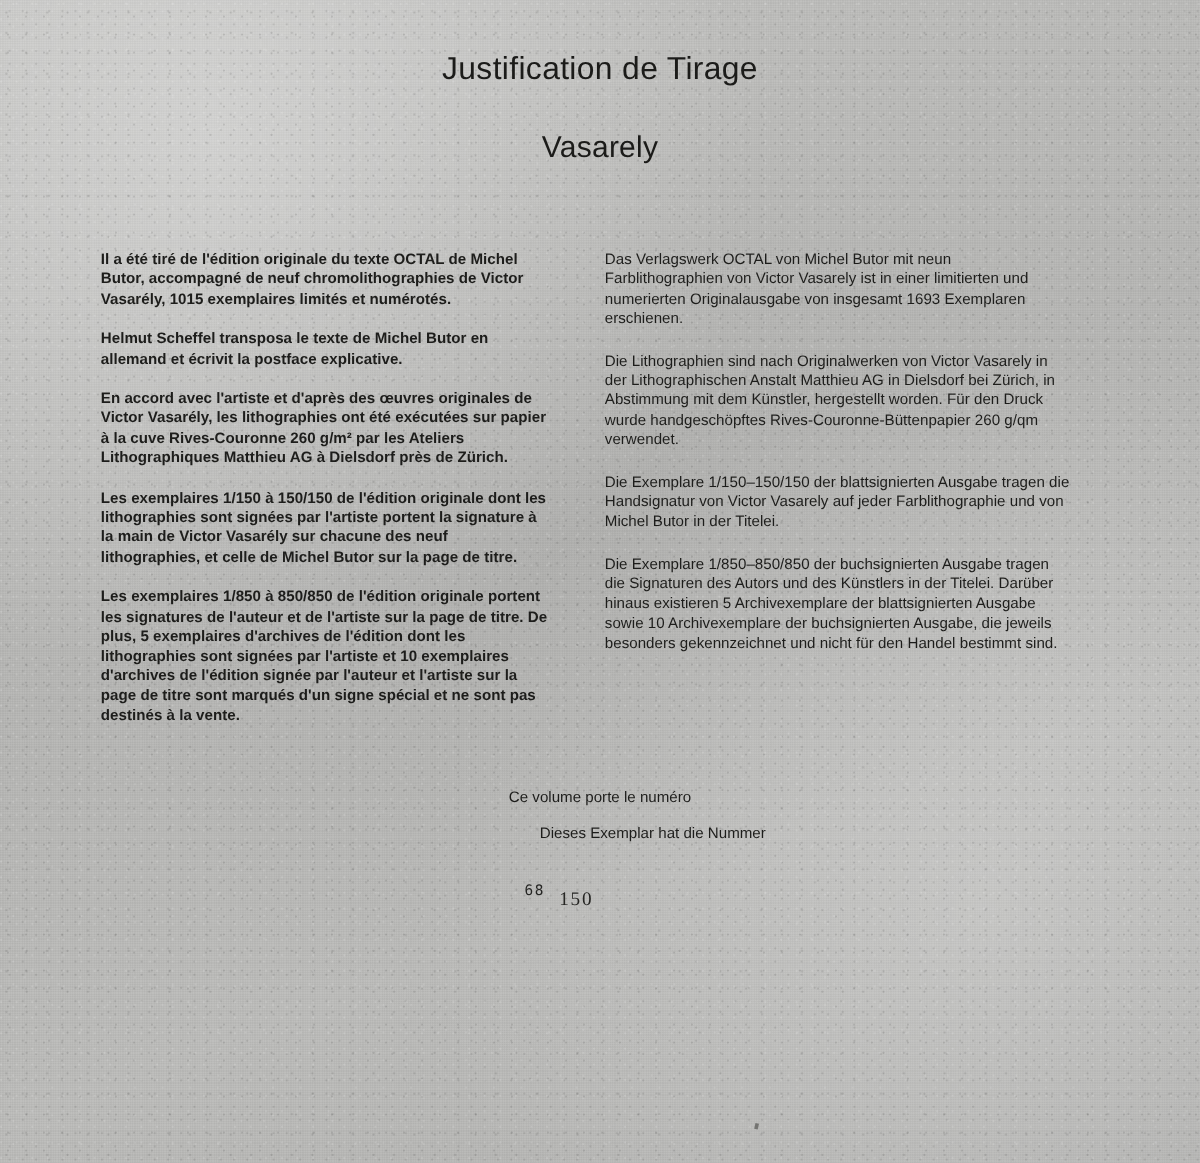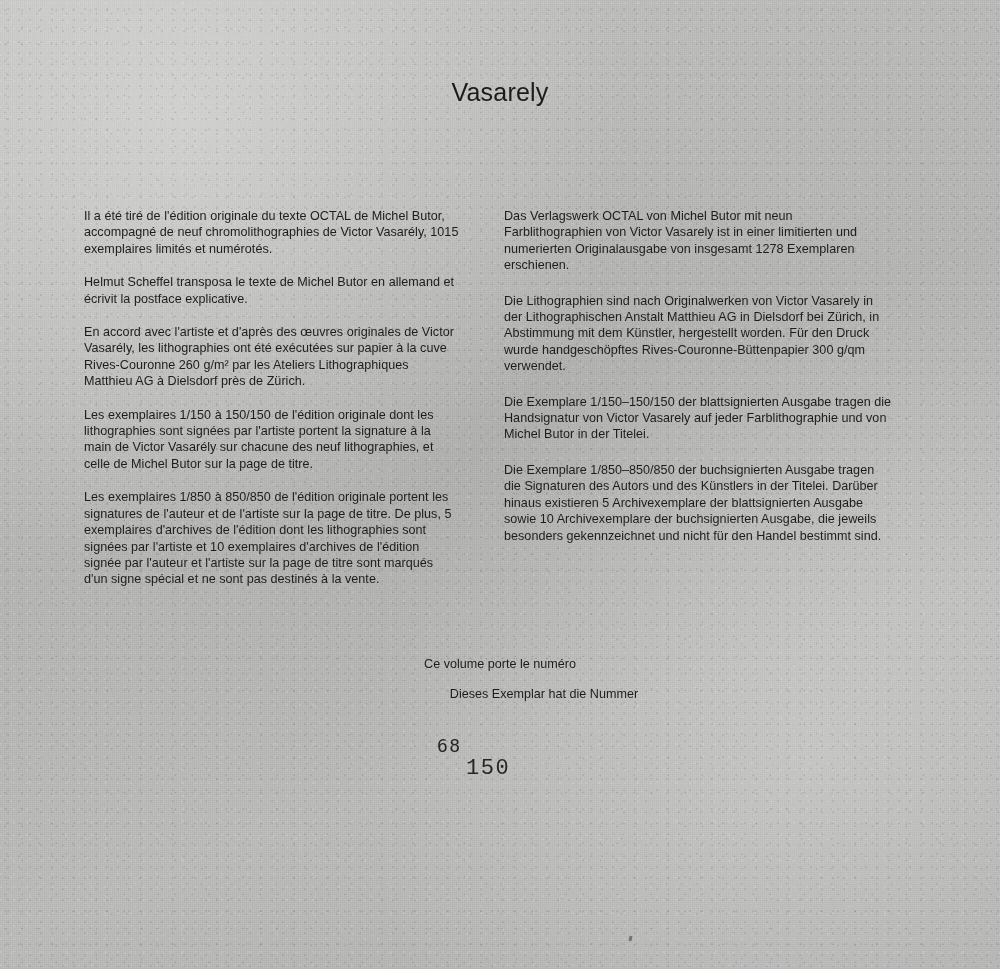--- a/index.html
+++ b/index.html
@@ -67,21 +67,21 @@
     position: absolute;
     top: 208px;
     left: 0;
     width: 1000px;
     height: 400px;
   }
   .col {
     position: absolute;
     top: 0;
   }
-  .col-fr { left: 84px; width: 375px; }
+  .col-fr { left: 84px; width: 375px; font-weight: bold; }
   .col-de { left: 504px; width: 390px; }
 
   .para {
     font-size: 12.6px;
     line-height: 16.4px;
     margin: 0 0 17px 0;
     color: #1d1d1b;
     letter-spacing: 0.02px;
   }
   .col-de .para {
@@ -111,30 +111,30 @@
     top: 735px;
     left: 0;
     width: 1000px;
     height: 60px;
   }
   .num-copy {
     position: absolute;
     left: 437px;
     top: 0;
     font-family: "DejaVu Sans Mono", monospace;
-    font-size: 18px;
+    font-size: 12px;
     letter-spacing: 1.5px;
     color: #262624;
   }
   .num-total {
     position: absolute;
     left: 466px;
-    top: 21px;
-    font-family: Liberation Mono, monospace;
-    font-size: 22px;
+    top: 6px;
+    font-family: Liberation Serif, serif;
+    font-size: 16px;
     letter-spacing: 1.5px;
     color: #262624;
   }
   .speck {
     position: absolute;
     left: 629px;
     top: 936px;
     width: 3px;
     height: 5px;
     background: #5c5c5a;
@@ -143,36 +143,37 @@
   }
 </style>
 </head>
 <body>
 
 <div class="page">
 
   <div class="grain"></div>
 
   <div class="title-block">
+    <div class="title-fr">Justification de Tirage</div>
     <div class="title-de">Vasarely</div>
   </div>
 
   <div class="columns">
 
     <div class="col col-fr">
       <p class="para">Il a été tiré de l'édition originale du texte OCTAL de Michel Butor, accompagné de neuf chromolithographies de Victor Vasarély, 1015 exemplaires limités et numérotés.</p>
       <p class="para">Helmut Scheffel transposa le texte de Michel Butor en allemand et écrivit la postface explicative.</p>
       <p class="para">En accord avec l'artiste et d'après des œuvres originales de Victor Vasarély, les lithographies ont été exécutées sur papier à la cuve Rives-Couronne 260 g/m² par les Ateliers Lithographiques Matthieu AG à Dielsdorf près de Zürich.</p>
       <p class="para">Les exemplaires 1/150 à 150/150 de l'édition originale dont les lithographies sont signées par l'artiste portent la signature à la main de Victor Vasarély sur chacune des neuf lithographies, et celle de Michel Butor sur la page de titre.</p>
       <p class="para">Les exemplaires 1/850 à 850/850 de l'édition originale portent les signatures de l'auteur et de l'artiste sur la page de titre. De plus, 5 exemplaires d'archives de l'édition dont les lithographies sont signées par l'artiste et 10 exemplaires d'archives de l'édition signée par l'auteur et l'artiste sur la page de titre sont marqués d'un signe spécial et ne sont pas destinés à la vente.</p>
     </div>
 
     <div class="col col-de">
-      <p class="para">Das Verlagswerk OCTAL von Michel Butor mit neun Farblithographien von Victor Vasarely ist in einer limitierten und numerierten Originalausgabe von insgesamt 1278 Exemplaren erschienen.</p>
-      <p class="para">Die Lithographien sind nach Originalwerken von Victor Vasarely in der Lithographischen Anstalt Matthieu AG in Dielsdorf bei Zürich, in Abstimmung mit dem Künstler, hergestellt worden. Für den Druck wurde handgeschöpftes Rives-Couronne-Büttenpapier 300 g/qm verwendet.</p>
+      <p class="para">Das Verlagswerk OCTAL von Michel Butor mit neun Farblithographien von Victor Vasarely ist in einer limitierten und numerierten Originalausgabe von insgesamt 1693 Exemplaren erschienen.</p>
+      <p class="para">Die Lithographien sind nach Originalwerken von Victor Vasarely in der Lithographischen Anstalt Matthieu AG in Dielsdorf bei Zürich, in Abstimmung mit dem Künstler, hergestellt worden. Für den Druck wurde handgeschöpftes Rives-Couronne-Büttenpapier 260 g/qm verwendet.</p>
       <p class="para">Die Exemplare 1/150–150/150 der blattsignierten Ausgabe tragen die Handsignatur von Victor Vasarely auf jeder Farblithographie und von Michel Butor in der Titelei.</p>
       <p class="para">Die Exemplare 1/850–850/850 der buchsignierten Ausgabe tragen die Signaturen des Autors und des Künstlers in der Titelei. Darüber hinaus existieren 5 Archivexemplare der blattsignierten Ausgabe sowie 10 Archivexemplare der buchsignierten Ausgabe, die jeweils besonders gekennzeichnet und nicht für den Handel bestimmt sind.</p>
     </div>
 
   </div>
 
   <div class="footer footer-fr">Ce volume porte le numéro</div>
   <div class="footer footer-de">Dieses Exemplar hat die Nummer</div>
 
   <div class="number-block">

